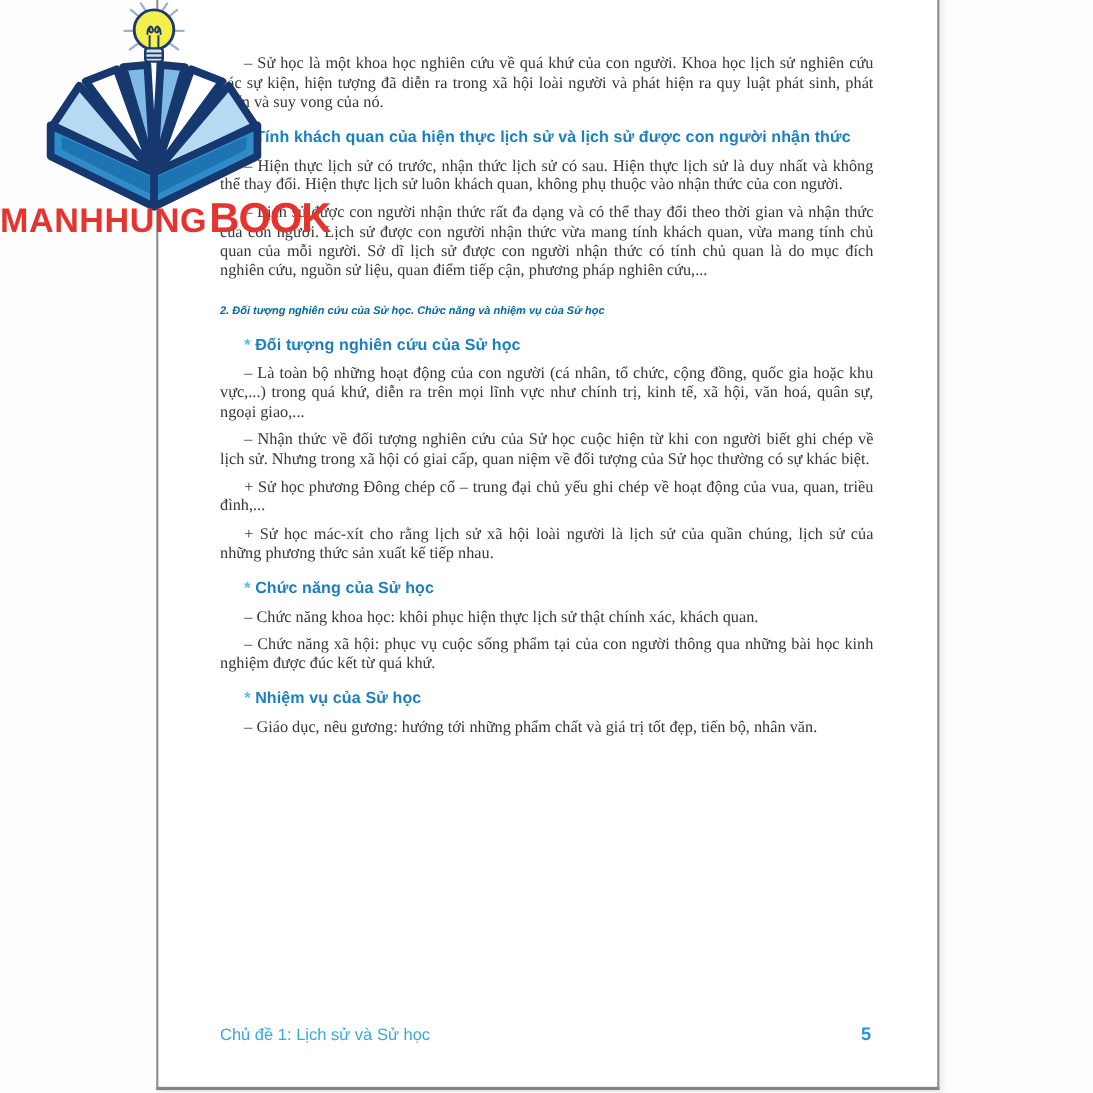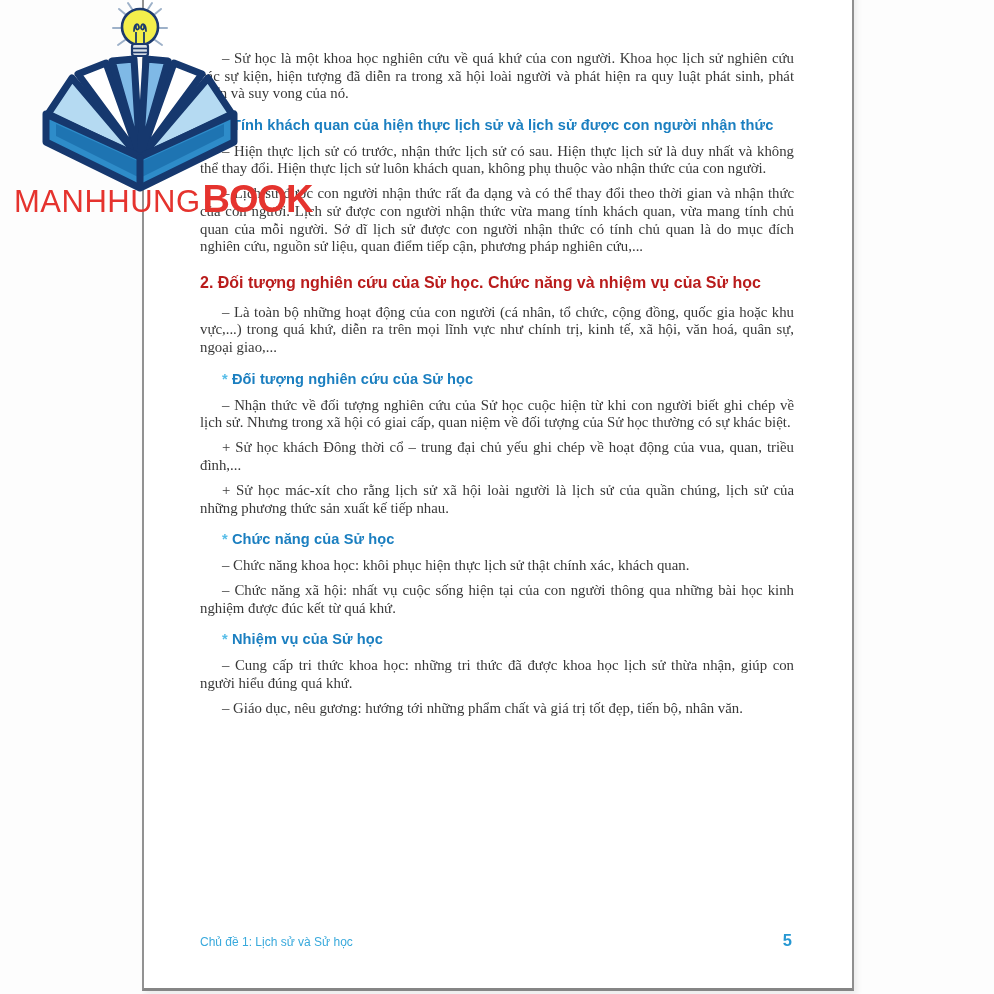--- a/index.html
+++ b/index.html
@@ -32,73 +32,72 @@
     font-family:"Liberation Sans", sans-serif;
     font-weight:bold;font-size:14.6px;line-height:17px;
     color:#1b7fc0;
     text-indent:22px;text-align:left;
     margin-top:14px;margin-bottom:9px;
     letter-spacing:0.1px;
   }
   .subheading .star{color:#56bde8;}
   .section{
     font-family:"Liberation Sans", sans-serif;
-    font-weight:bold;
-    font-size:16px;line-height:19px;
-    color:#b91c1c;
+    font-weight:bold;font-style:italic;
+    font-size:10px;line-height:19px;
+    color:#0369a1;
     text-align:left;text-indent:0;
     margin-top:17px;margin-bottom:12px;
   }
 
   
   .footer{
     position:absolute;left:56px;right:60px;bottom:38px;
     display:flex;justify-content:space-between;align-items:baseline;
     font-family:"Liberation Sans", sans-serif;
   }
-  .footer .chapter{color:#38a9dc;font-size:12px;}
+  .footer .chapter{color:#38a9dc;font-size:15px;}
   .footer .pagenum{color:#2697d2;font-weight:bold;font-size:16.5px;}
 
   
   .watermark{
     position:absolute;left:0;top:0;width:320px;height:230px;
     z-index:5;pointer-events:none;
   }
   .bulb{position:absolute;left:102px;top:0;}
   .book{position:absolute;left:36px;top:54px;}
   .brand{
     position:absolute;left:0px;top:178px;width:320px;
     font-family:"Liberation Sans", sans-serif;
     color:#e5332e;white-space:nowrap;
     display:flex;align-items:baseline;
   }
-  .brand .main{font-size:31px;font-weight:normal;letter-spacing:0.5px;padding-left:14px;}
+  .brand .main{font-size:31px;font-weight:bold;letter-spacing:0.5px;}
   .brand .suffix{font-size:38px;font-weight:900;letter-spacing:-1px;margin-left:2px;}
 </style>
 </head>
 <body>
 
 <div class="page">
   <div class="page-content">
     <div>
         <div class="block para">– Sử học là một khoa học nghiên cứu về quá khứ của con người. Khoa học lịch sử nghiên cứu các sự kiện, hiện tượng đã diễn ra trong xã hội loài người và phát hiện ra quy luật phát sinh, phát triển và suy vong của nó.</div>
         <div class="block subheading"><span class="star">* </span><span>Tính khách quan của hiện thực lịch sử và lịch sử được con người nhận thức</span></div>
         <div class="block para">– Hiện thực lịch sử có trước, nhận thức lịch sử có sau. Hiện thực lịch sử là duy nhất và không thể thay đổi. Hiện thực lịch sử luôn khách quan, không phụ thuộc vào nhận thức của con người.</div>
         <div class="block para">– Lịch sử được con người nhận thức rất đa dạng và có thể thay đổi theo thời gian và nhận thức của con người. Lịch sử được con người nhận thức vừa mang tính khách quan, vừa mang tính chủ quan của mỗi người. Sở dĩ lịch sử được con người nhận thức có tính chủ quan là do mục đích nghiên cứu, nguồn sử liệu, quan điểm tiếp cận, phương pháp nghiên cứu,...</div>
         <div class="block section">2. Đối tượng nghiên cứu của Sử học. Chức năng và nhiệm vụ của Sử học</div>
+        <div class="block subheading"><span class="star">* </span><span>Đối tượng nghiên cứu của Sử học</span></div>
         <div class="block para">– Là toàn bộ những hoạt động của con người (cá nhân, tổ chức, cộng đồng, quốc gia hoặc khu vực,...) trong quá khứ, diễn ra trên mọi lĩnh vực như chính trị, kinh tế, xã hội, văn hoá, quân sự, ngoại giao,...</div>
-        <div class="block subheading"><span class="star">* </span><span>Đối tượng nghiên cứu của Sử học</span></div>
         <div class="block para">– Nhận thức về đối tượng nghiên cứu của Sử học cuộc hiện từ khi con người biết ghi chép về lịch sử. Nhưng trong xã hội có giai cấp, quan niệm về đối tượng của Sử học thường có sự khác biệt.</div>
-        <div class="block para">+ Sử học khách Đông thời cổ – trung đại chủ yếu ghi chép về hoạt động của vua, quan, triều đình,...</div>
+        <div class="block para">+ Sử học phương Đông chép cổ – trung đại chủ yếu ghi chép về hoạt động của vua, quan, triều đình,...</div>
         <div class="block para">+ Sử học mác-xít cho rằng lịch sử xã hội loài người là lịch sử của quần chúng, lịch sử của những phương thức sản xuất kế tiếp nhau.</div>
         <div class="block subheading"><span class="star">* </span><span>Chức năng của Sử học</span></div>
         <div class="block para">– Chức năng khoa học: khôi phục hiện thực lịch sử thật chính xác, khách quan.</div>
-        <div class="block para">– Chức năng xã hội: nhất vụ cuộc sống hiện tại của con người thông qua những bài học kinh nghiệm được đúc kết từ quá khứ.</div>
+        <div class="block para">– Chức năng xã hội: phục vụ cuộc sống phẩm tại của con người thông qua những bài học kinh nghiệm được đúc kết từ quá khứ.</div>
         <div class="block subheading"><span class="star">* </span><span>Nhiệm vụ của Sử học</span></div>
-        <div class="block para">– Cung cấp tri thức khoa học: những tri thức đã được khoa học lịch sử thừa nhận, giúp con người hiểu đúng quá khứ.</div>
         <div class="block para">– Giáo dục, nêu gương: hướng tới những phẩm chất và giá trị tốt đẹp, tiến bộ, nhân văn.</div>
       </div>
   </div>
 
   <div class="footer">
     <span class="chapter">Chủ đề 1: Lịch sử và Sử học</span>
     <span class="pagenum">5</span>
   </div>
 </div>
 

